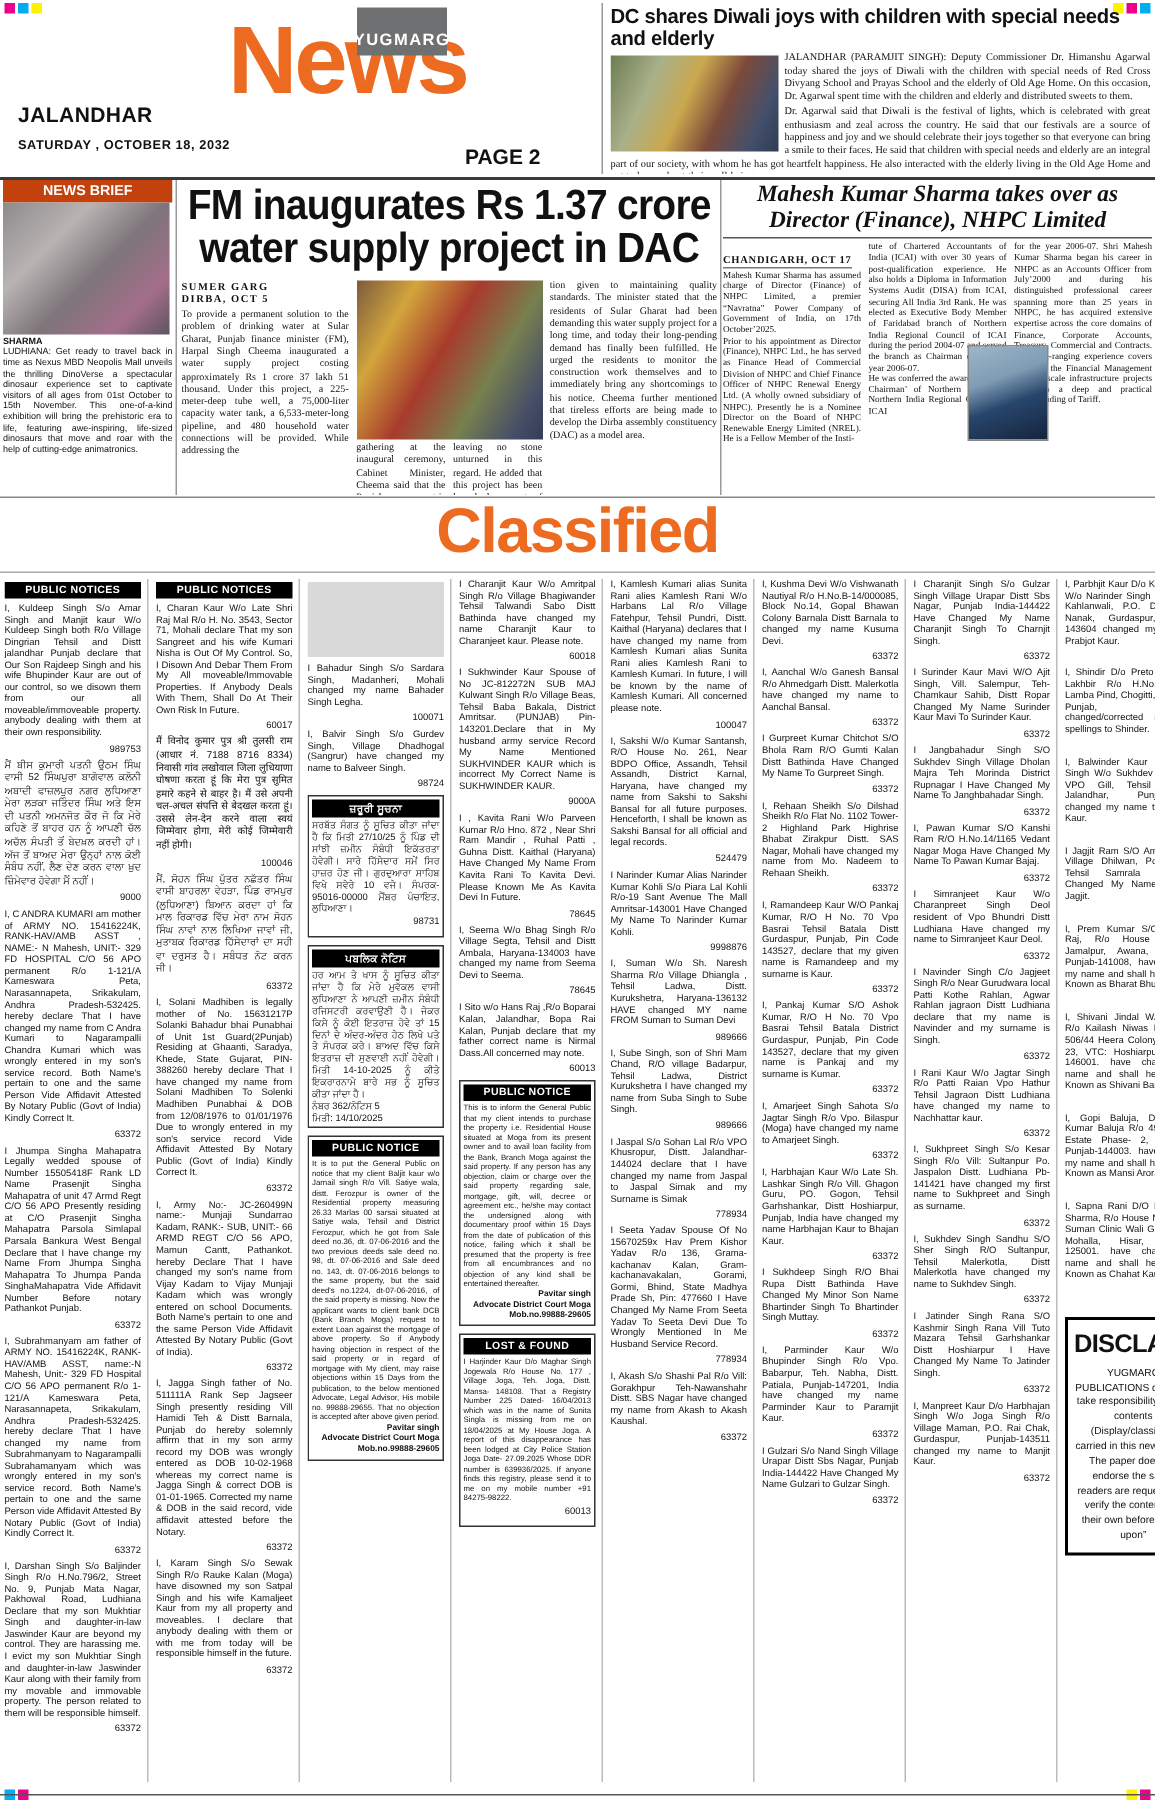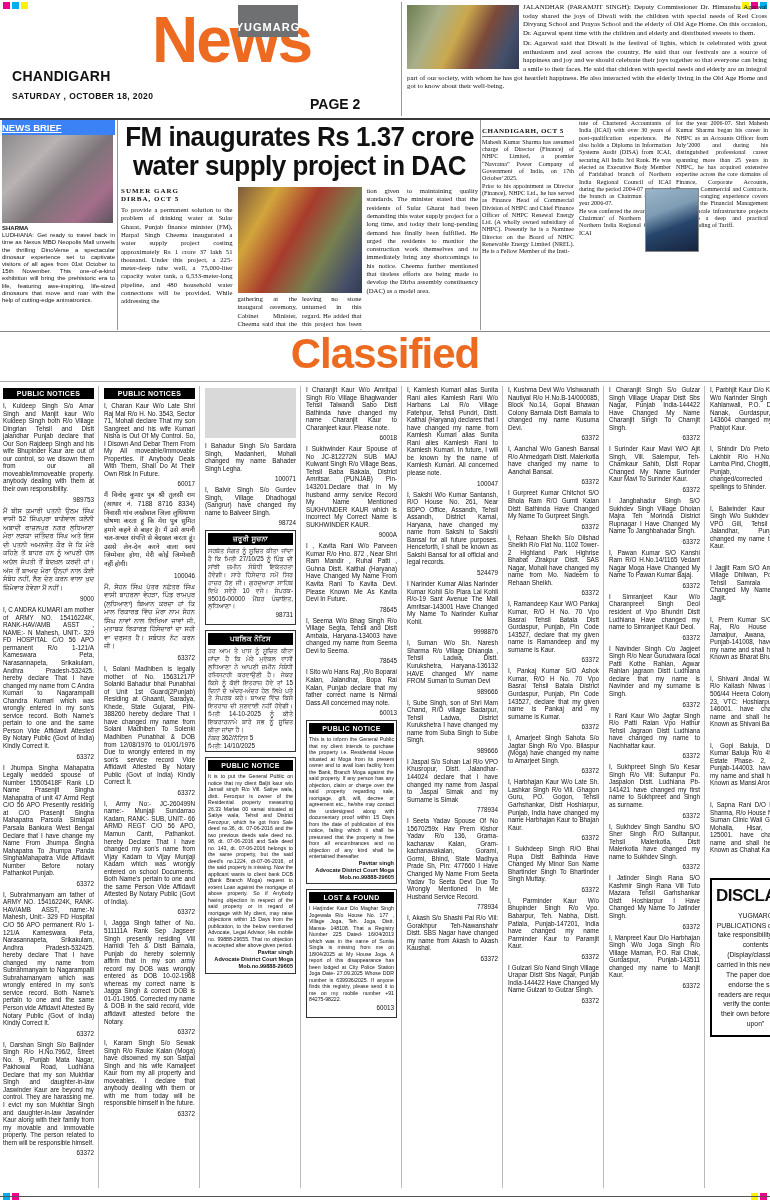--- a/index.html
+++ b/index.html
@@ -17,21 +17,21 @@
   #pagenum{position:absolute;left:300px;top:96px;font-weight:bold;font-size:14px;padding-left:10px;}
   #mast-vline{position:absolute;left:401px;top:2px;width:1px;height:114px;background:#999;}
   
   #dc{position:absolute;left:407px;top:3px;width:360px;height:113px;overflow:hidden;}
   #dc h2{margin:0 0 2px 0;font-size:13.5px;letter-spacing:-.2px;}
   #dc .body{font-size:6.9px;line-height:1.24;text-align:justify;}
   #dc .photo{float:left;width:112px;height:64px;margin:2px 4px 0 0;background:linear-gradient(115deg,#6d7d52 0%,#a9b08a 25%,#caa84e 45%,#7c4a3a 65%,#44506b 85%,#2e3b52 100%);}
   
   #row2{position:absolute;left:0;top:120px;width:770px;height:211px;border-bottom:1px solid #888;}
   #brief{position:absolute;left:2px;top:0;width:113px;height:210px;overflow:hidden;}
-  #brief .bar{background:#3b82f6;color:#fff;font-weight:bold;font-size:9.5px;padding:2px 0;text-decoration:underline;}
+  #brief .bar{background:#c2410c;color:#fff;font-weight:bold;font-size:9.5px;text-align:center;padding:2px 0;}
   #brief h3{margin:3px 0 2px 0;font-size:11px;line-height:1.15;}
   #brief .photo{width:111px;height:88px;background:linear-gradient(135deg,#8e8a8c 0%,#b9b3b3 30%,#7d7579 55%,#a46e8a 80%,#5d5560 100%);}
   #brief .cap{font-size:6px;line-height:1.2;text-align:justify;margin-top:2px;}
   #brief .cap b{display:block;}
   .vline{position:absolute;top:0;width:1px;height:210px;background:#999;}
   
   #fm{position:absolute;left:121px;top:0;width:357px;height:210px;overflow:hidden;}
   #fm h1{margin:2px 0 4px 0;text-align:center;font-size:26px;line-height:1.02;letter-spacing:-.5px;transform:scaleY(1.08);transform-origin:top;}
   #fm .cols{display:flex;gap:5px;margin-top:12px;}
   #fm .byline{font-size:7px;font-weight:bold;letter-spacing:1px;font-family:"Liberation Serif",serif;margin-bottom:3px;}
@@ -86,28 +86,29 @@
 <div class="marks" style="left:3px;top:1193px;">
   <span style="background:#00aeef"></span>
     <span style="background:#ec008c"></span>
 </div>
 <div class="marks" style="right:3px;top:1193px;position:absolute;">
   <span style="background:#fff200"></span>
     <span style="background:#ec008c"></span>
 </div>
 
 <div id="masthead">
-  <div id="city">CHANDIGARH</div>
-  <div id="pubdate">SATURDAY , OCTOBER 18, 2020</div>
+  <div id="city">JALANDHAR</div>
+  <div id="pubdate">SATURDAY , OCTOBER 18, 2032</div>
   <div id="brandnews">News</div>
   <div id="brandbox">YUGMARG</div>
   <div id="pagenum">PAGE 2</div>
   <div id="mast-vline"></div>
 
   <div id="dc" class="serif">
+    <h2 style="font-family:'Liberation Sans',sans-serif;">DC shares Diwali joys with children with special needs and elderly</h2>
     <div class="body">
       <div class="photo"></div>
       <div>
           <p style="margin: 0px 0px 2px;">JALANDHAR (PARAMJIT SINGH): Deputy Commissioner Dr. Himanshu Agarwal today shared the joys of Diwali with the children with special needs of Red Cross Divyang School and Prayas School and the elderly of Old Age Home. On this occasion, Dr. Agarwal spent time with the children and elderly and distributed sweets to them.</p>
           <p style="margin: 0px 0px 2px;">Dr. Agarwal said that Diwali is the festival of lights, which is celebrated with great enthusiasm and zeal across the country. He said that our festivals are a source of happiness and joy and we should celebrate their joys together so that everyone can bring a smile to their faces. He said that children with special needs and elderly are an integral part of our society, with whom he has got heartfelt happiness. He also interacted with the elderly living in the Old Age Home and got to know about their well-being.</p>
         </div>
     </div>
   </div>
 </div>
 
@@ -138,23 +139,24 @@
         <div class="txt under">gathering at the inaugural ceremony, Cabinet Minister, Cheema said that the Punjab government is committed to resolving people's problems and is leaving no stone unturned in this regard. He added that this project has been launched as part of those efforts, with complete atten-</div>
       </div>
       <div class="c3">
         <div class="txt">tion given to maintaining quality standards. The minister stated that the residents of Sular Gharat had been demanding this water supply project for a long time, and today their long-pending demand has finally been fulfilled. He urged the residents to monitor the construction work themselves and to immediately bring any shortcomings to his notice. Cheema further mentioned that tireless efforts are being made to develop the Dirba assembly constituency (DAC) as a model area.</div>
       </div>
     </div>
   </div>
   <div class="vline" style="left:480px;"></div>
 
   <div id="nhpc">
+    <h1>Mahesh Kumar Sharma takes over as Director (Finance), NHPC Limited</h1>
     <div class="cols">
       <div class="col">
-        <span class="dateline">CHANDIGARH, OCT 5</span>
+        <span class="dateline">CHANDIGARH, OCT 17</span>
         <span>Mahesh Kumar Sharma has assumed charge of Director (Finance) of NHPC Limited, a premier “Navratna” Power Company of Government of India, on 17th October’2025.
 Prior to his appointment as Director (Finance), NHPC Ltd., he has served as Finance Head of Commercial Division of NHPC and Chief Finance Officer of NHPC Renewal Energy Ltd. (A wholly owned subsidiary of NHPC). Presently he is a Nominee Director on the Board of NHPC Renewable Energy Limited (NREL). He is a Fellow Member of the Insti-</span>
       </div>
       <div class="col">tute of Chartered Accountants of India (ICAI) with over 30 years of post-qualification experience. He also holds a Diploma in Information Systems Audit (DISA) from ICAI, securing All India 3rd Rank. He was elected as Executive Body Member of Faridabad branch of Northern India Regional Council of ICAI during the period 2004-07 and served the branch as Chairman during the year 2006-07.
 He was conferred the award for ‘Best Chairman’ of Northern India” by Northern India Regional Council of ICAI</div>
       <div class="col">for the year 2006-07. Shri Mahesh Kumar Sharma began his career in NHPC as an Accounts Officer from July’2000 and during his distinguished professional career spanning more than 25 years in NHPC, he has acquired extensive expertise across the core domains of Finance, Corporate Accounts, Treasury, Commercial and Contracts. His wide-ranging experience covers not only the Financial Management of large-scale infrastructure projects but also a deep and practical understanding of Tariff.</div>
       <div class="photo"></div>
     </div>
   </div>
 </div>

